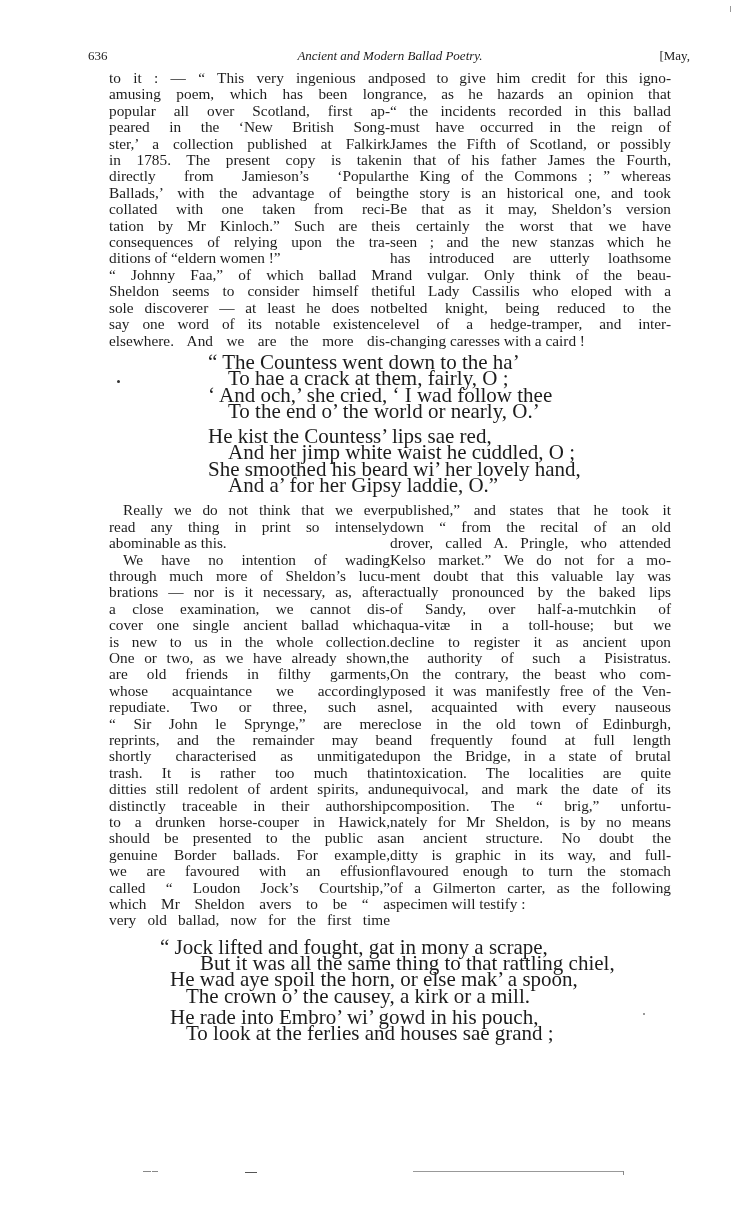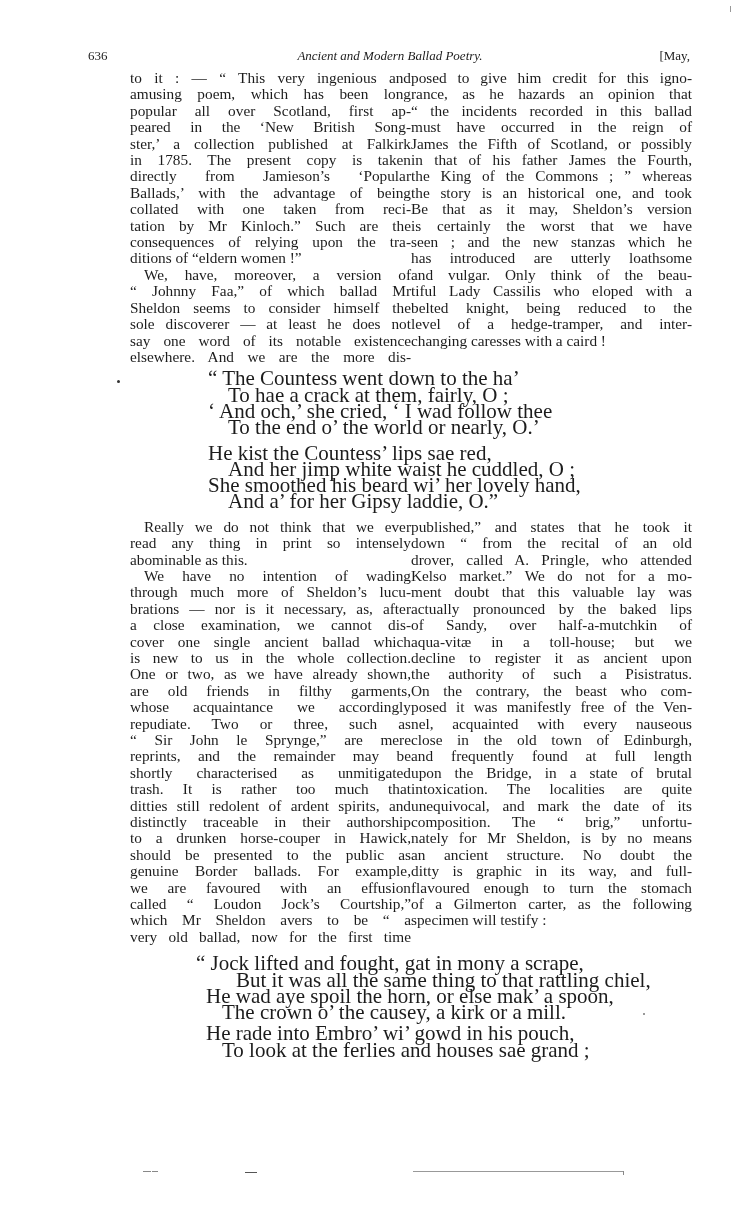--- a/index.html
+++ b/index.html
@@ -3,31 +3,31 @@
 <meta charset="utf-8">
 <style>
   html, body { margin: 0; padding: 0; background: #ffffff; }
   body { width: 750px; height: 1228px; position: relative; overflow: hidden;
          font-family: "Liberation Serif", "DejaVu Serif", serif; color: #1c1c1c; }
   .page { position: absolute; left: 88px; top: 44px; width: 604px; }
   .header { position: relative; height: 26px; font-size: 13px; }
   .header .pnum { position: absolute; left: 0; top: 4px; }
   .header .title { position: absolute; left: 0; right: 0; top: 4px; text-align: center; font-style: italic; }
   .header .month { position: absolute; right: 2px; top: 4px; }
-  .cols { display: flex; justify-content: flex-end; }
+  .cols { display: flex; justify-content: center; }
   .col { width: 281px; font-size: 15.3px; line-height: 16.4px; }
   .col .line { display: block; white-space: nowrap; text-align: justify; text-align-last: justify; }
   .col .line.last { text-align-last: left; }
   .col .line.indent { padding-left: 14px; }
   .verse { font-size: 21px; line-height: 16.3px; }
   .verse .vl { display: block; white-space: nowrap; }
   .verse .vl.ind { padding-left: 20px; }
   .verse .gap { height: 9px; }
   .v1 { margin-left: 120px; margin-top: 5px; }
-  .v2 { margin-left: 108px; margin-top: 10px; }
+  .v2 { margin-left: 72px; margin-top: 10px; }
   .cols2 { margin-top: 9px; }
   .dot { position: absolute; left: 117px; top: 380px; width: 3px; height: 3px; background: #333; border-radius: 50%; }
   .speck { position: absolute; width: 2px; height: 2px; background: #999; }
   .footer-marks { position: absolute; top: 1171px; left: 0; width: 750px; height: 6px; }
   .footer-marks span { position: absolute; height: 1px; background: #888; }
 </style>
 </head>
 <body>
 
 <div class="page">
@@ -45,21 +45,20 @@
       <span class="line">popular all over Scotland, first ap-</span>
       <span class="line">peared in the ‘New British Song-</span>
       <span class="line">ster,’ a collection published at Falkirk</span>
       <span class="line">in 1785. The present copy is taken</span>
       <span class="line">directly from Jamieson’s ‘Popular</span>
       <span class="line">Ballads,’ with the advantage of being</span>
       <span class="line">collated with one taken from reci-</span>
       <span class="line">tation by Mr Kinloch.” Such are the</span>
       <span class="line">consequences of relying upon the tra-</span>
       <span class="line last">ditions of “eldern women !”</span>
-      <span class="line indent">We, have, moreover, a version of</span>
       <span class="line">“ Johnny Faa,” of which ballad Mr</span>
       <span class="line">Sheldon seems to consider himself the</span>
       <span class="line">sole discoverer — at least he does not</span>
       <span class="line">say one word of its notable existence</span>
       <span class="line">elsewhere. And we are the more dis-</span>
     </div>
     <div class="col">
       <span class="line">posed to give him credit for this igno-</span>
       <span class="line">rance, as he hazards an opinion that</span>
       <span class="line">“ the incidents recorded in this ballad</span>

